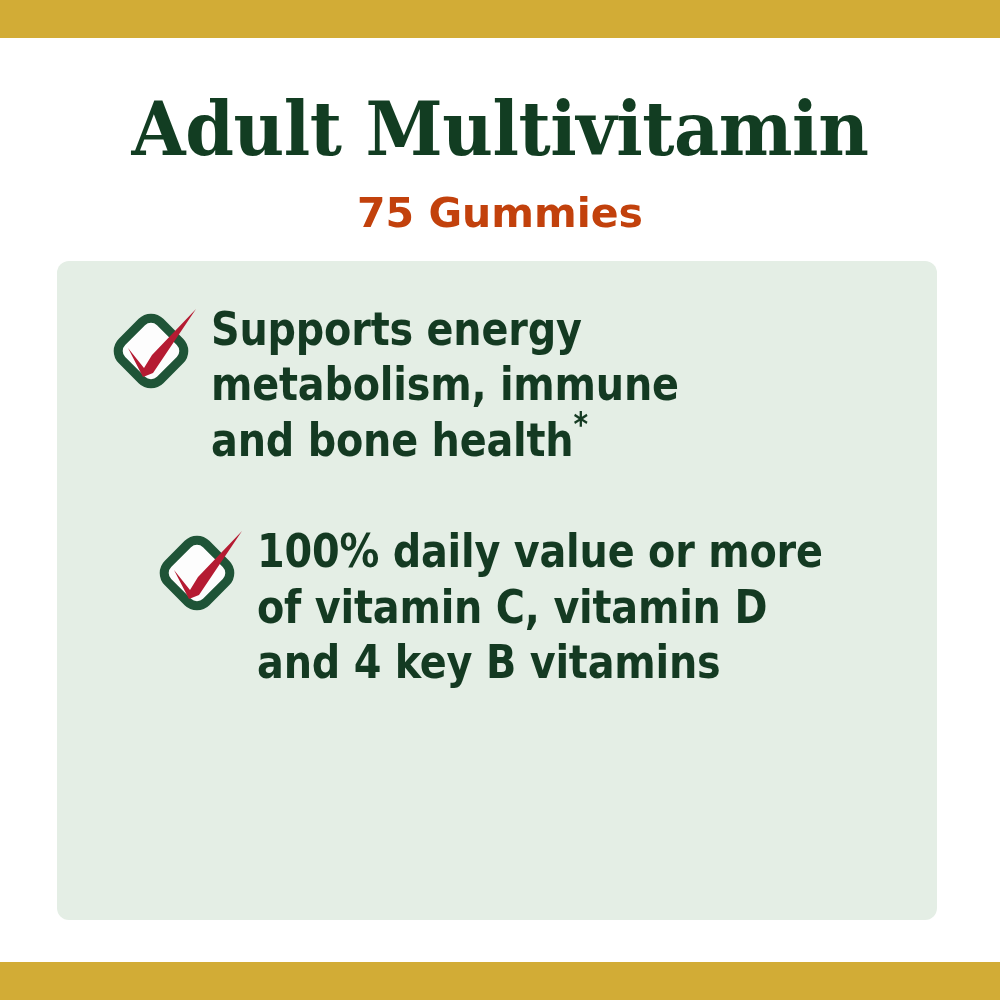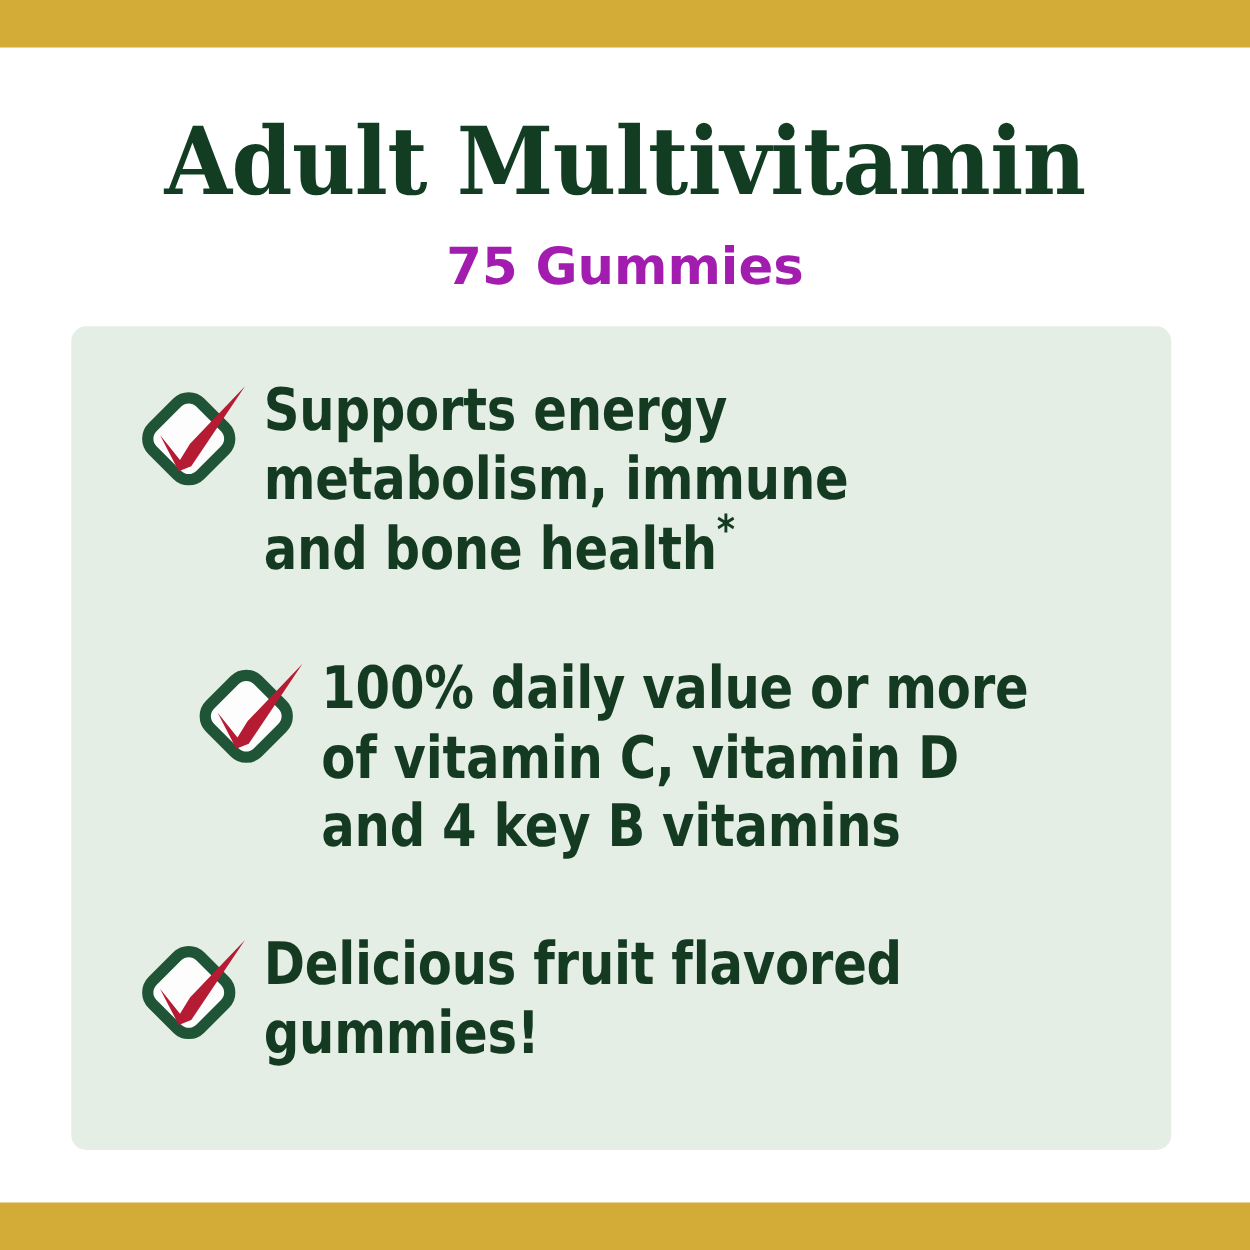--- a/index.html
+++ b/index.html
@@ -60,21 +60,21 @@
     letter-spacing: -0.5px;
     transform: scaleX(0.93);
     transform-origin: center center;
     white-space: nowrap;
   }
   .product-subtitle {
     font-family: "DejaVu Sans", "Liberation Sans", sans-serif;
     font-weight: bold;
     font-size: 41px;
     line-height: 1;
-    color: #a21caf;
+    color: #c2410c;
     margin: 0;
     padding-top: 26px;
     white-space: nowrap;
   }
 
   
   .benefits-panel {
     position: absolute;
     left: 57px;
     top: 261px;
@@ -163,30 +163,18 @@
             <rect x="-27" y="-27" width="54" height="54" rx="13" ry="13" fill="#fdfdfd" stroke="#1f5437" stroke-width="9"></rect>
           </g>
           <path d="M 21 41 L 37 61 L 45 48 L 89 2 L 46 66 L 36 70 Z" fill="#b51b32"></path>
         </svg>
       </span>
       <div class="benefit-text"><span>100% daily value or more
 of vitamin C, vitamin D
 and 4 key B vitamins</span><span class="asterisk"></span></div>
     </div>
 
-    <div class="benefit-row row-3">
-      <span class="check-icon">
-        <svg viewBox="0 0 96 86" xmlns="http://www.w3.org/2000/svg">
-          <g transform="translate(44,44) rotate(45)">
-            <rect x="-27" y="-27" width="54" height="54" rx="13" ry="13" fill="#fdfdfd" stroke="#1f5437" stroke-width="9"></rect>
-          </g>
-          <path d="M 21 41 L 37 61 L 45 48 L 89 2 L 46 66 L 36 70 Z" fill="#b51b32"></path>
-        </svg>
-      </span>
-      <div class="benefit-text"><span>Delicious fruit flavored
-gummies!</span><span class="asterisk"></span></div>
-    </div>
 
   </div>
 
   <div class="bar-bottom"></div>
 
 </div>
 
 </body></html>

